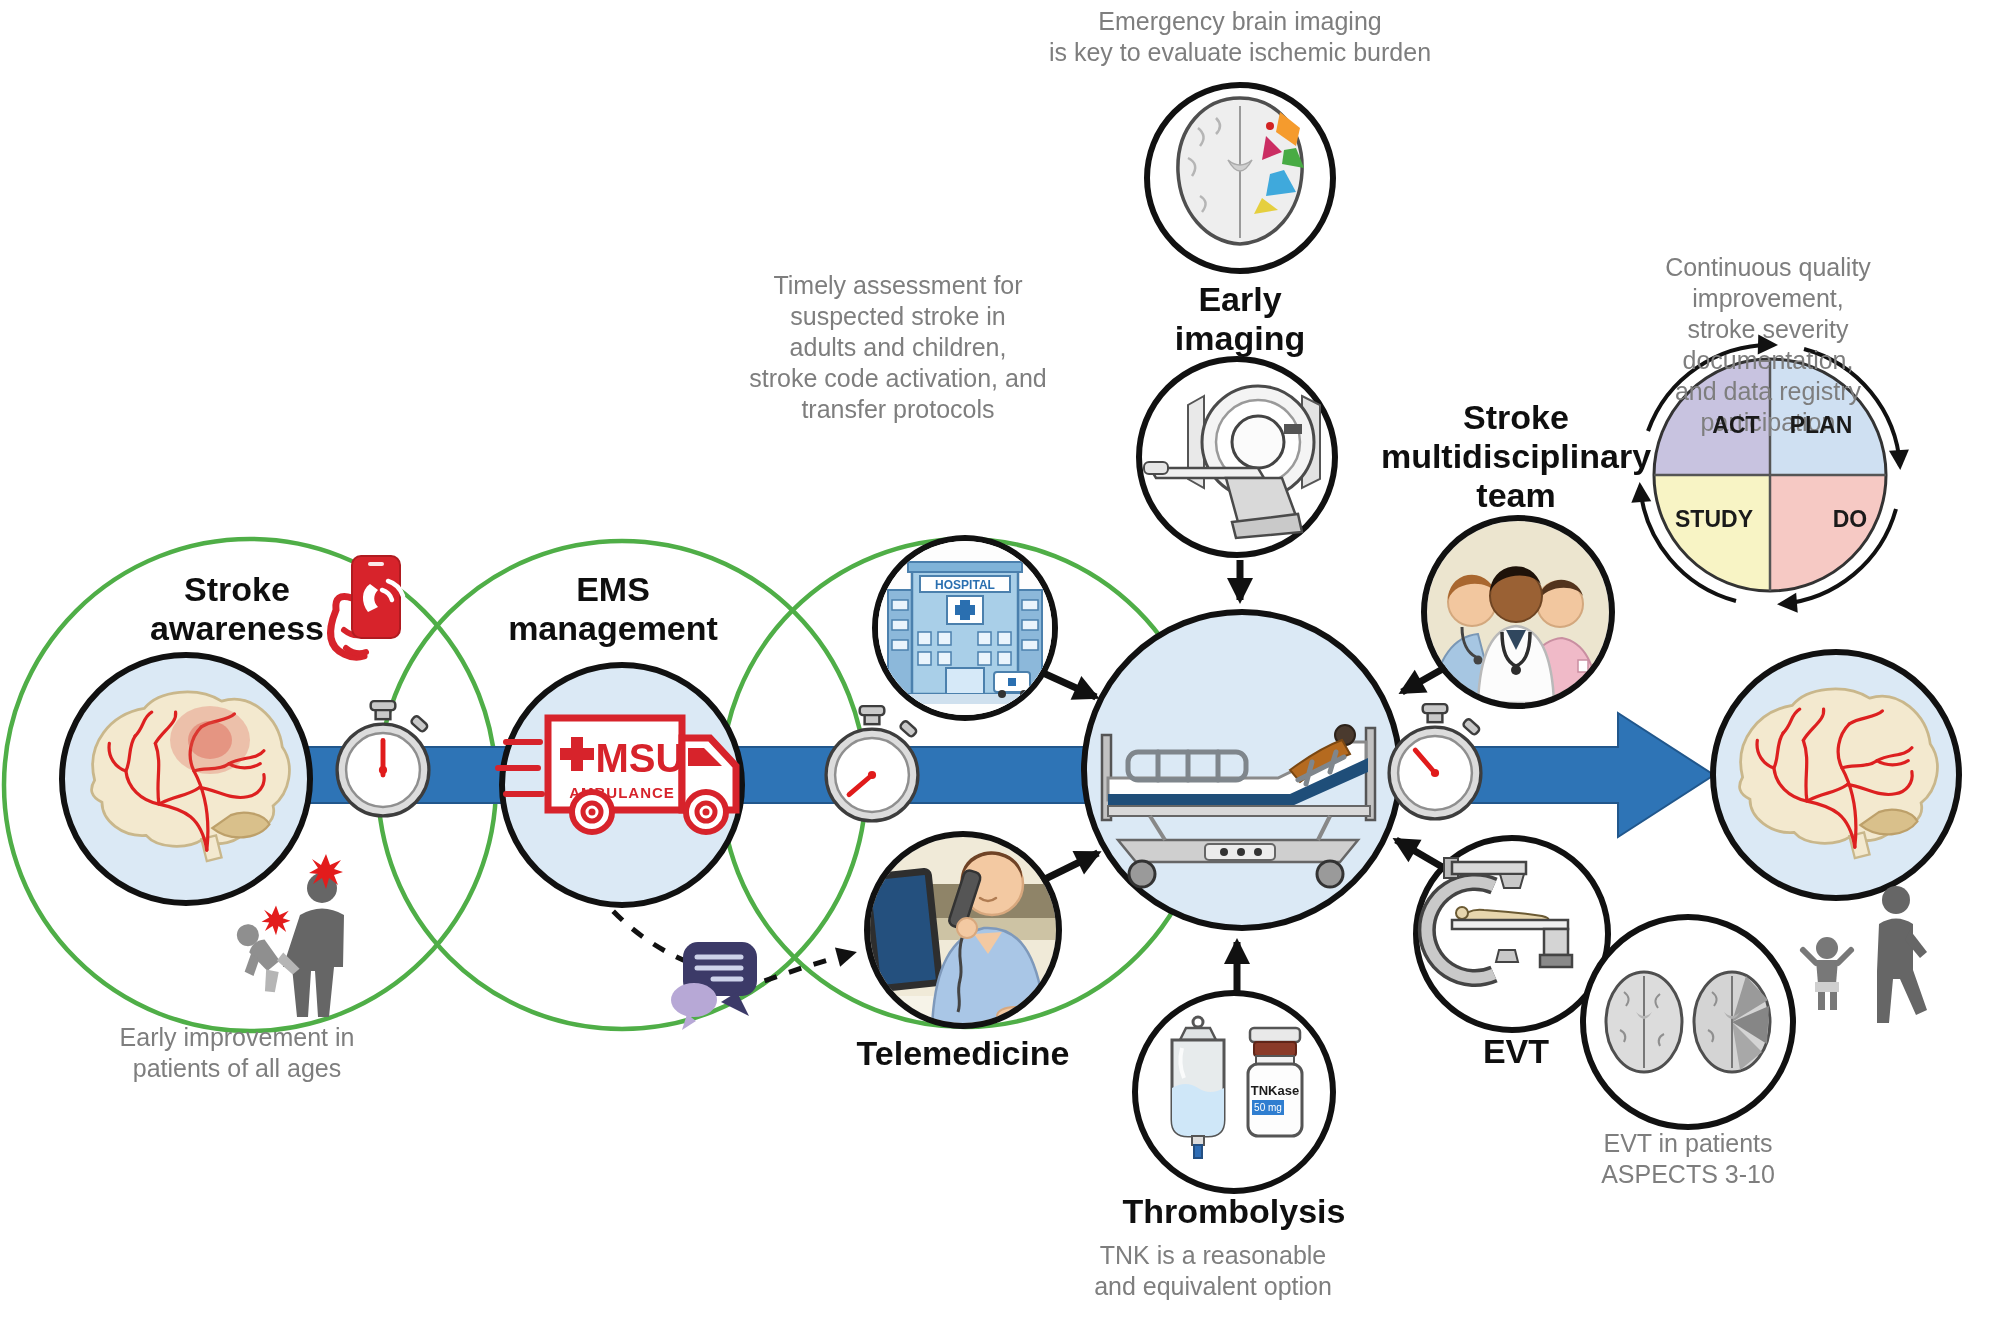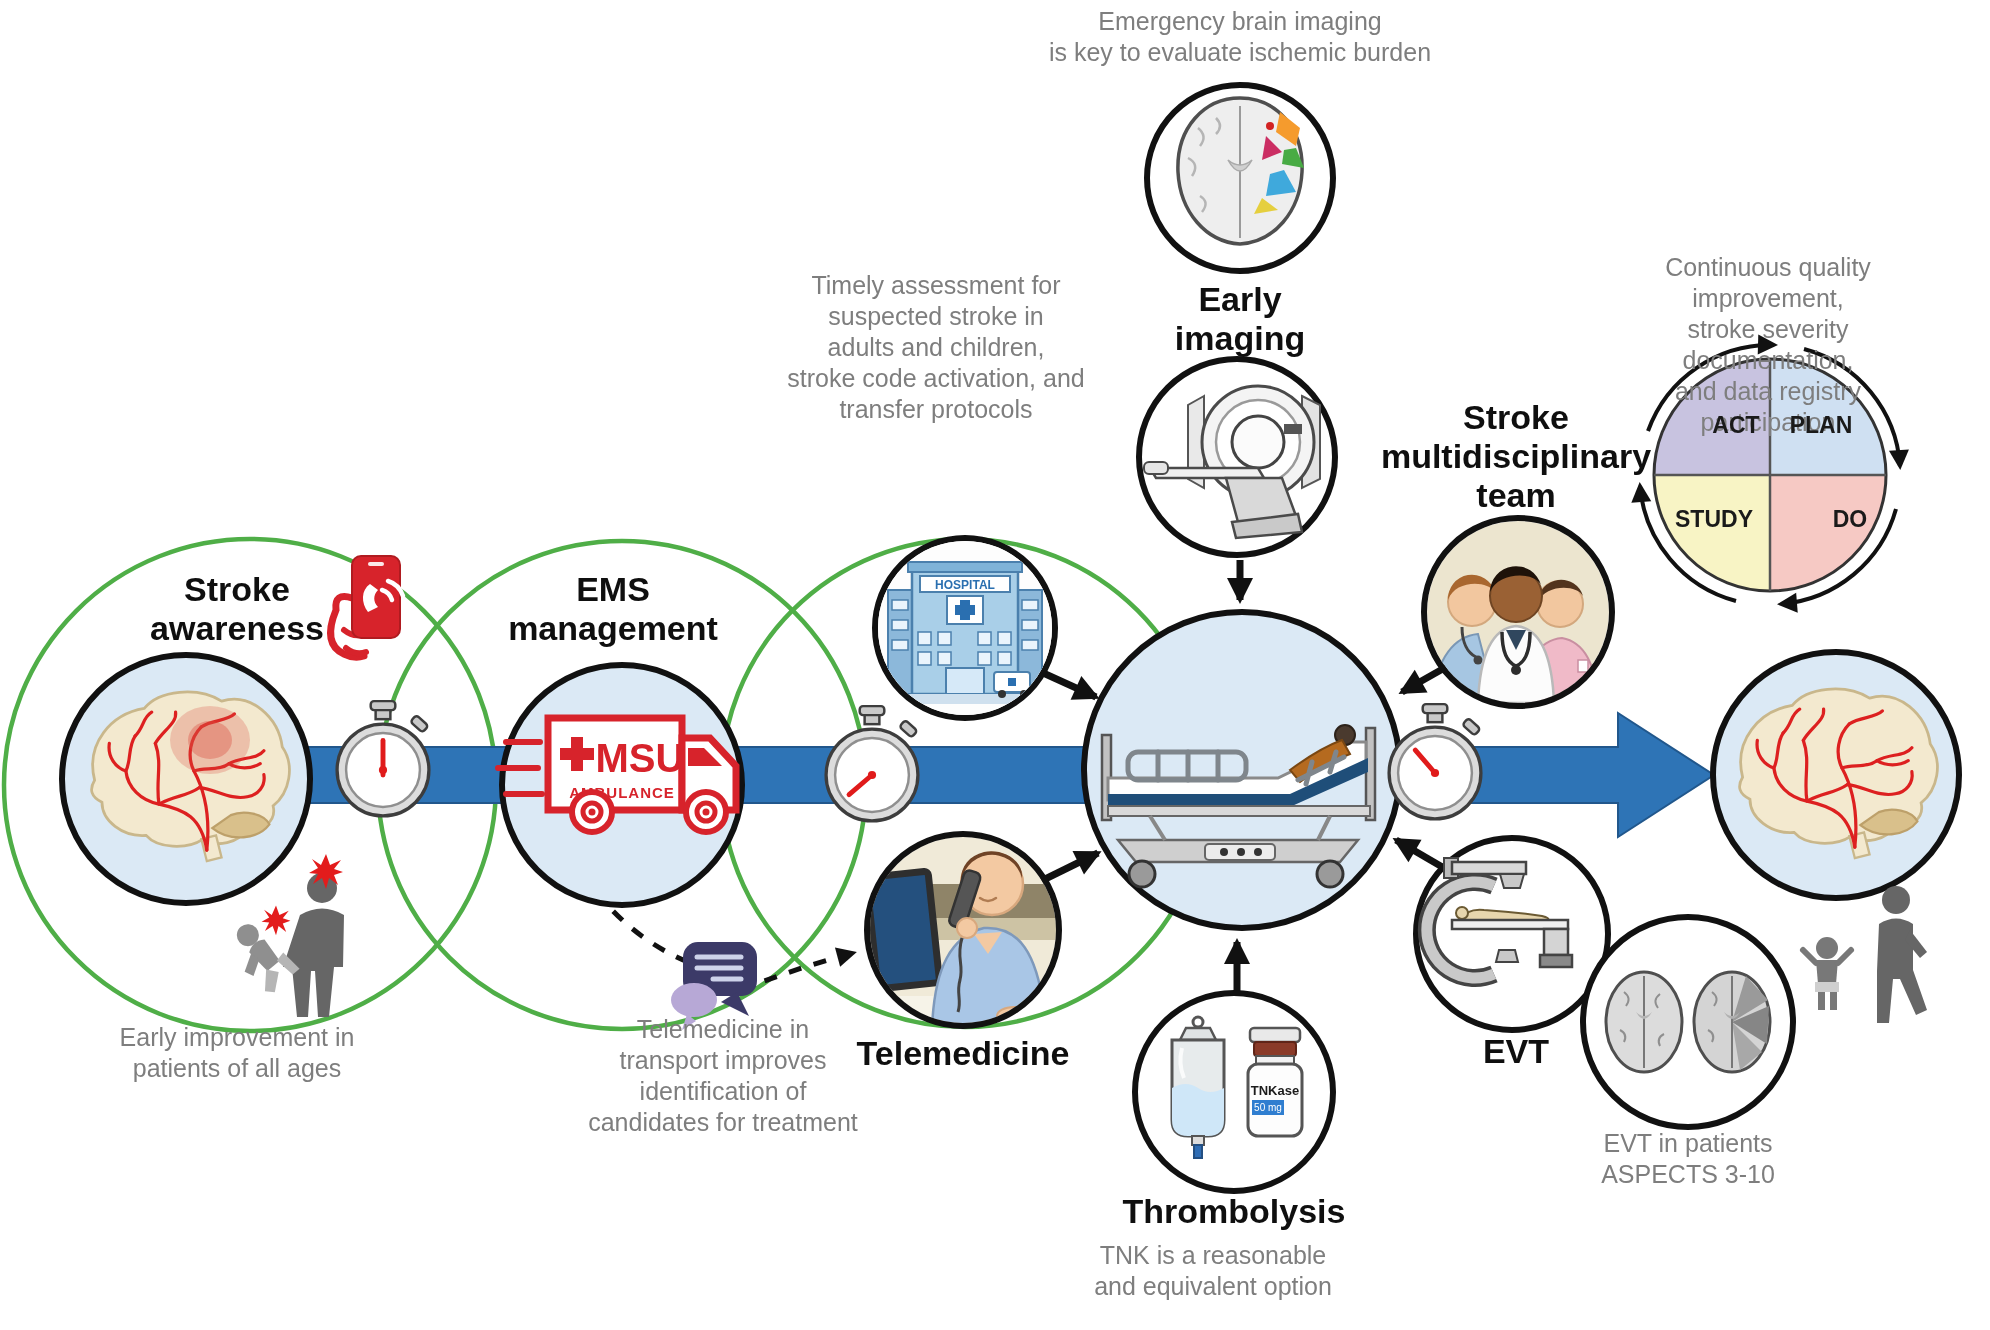--- a/index.html
+++ b/index.html
@@ -429,35 +429,31 @@
 <div class="lbl gray" style="left:1240px;top:6px;">Emergency brain imaging
 is key to evaluate ischemic burden</div>
 <div class="lbl bold" style="left:1240px;top:280px;">Early
 imaging</div>
 <div class="lbl gray" style="left:1768px;top:252px;">Continuous quality improvement,
 stroke severity documentation,
 and data registry participation</div>
 <div class="lbl bold" style="left:1516px;top:398px;">Stroke
 multidisciplinary
 team</div>
-<div class="lbl gray" style="left:898px;top:270px;margin-left:38px;">Timely assessment for
+<div class="lbl gray" style="left:898px;top:270px;">Timely assessment for
 suspected stroke in
 adults and children,
 stroke code activation, and
 transfer protocols</div>
 <div class="lbl bold" style="left:237px;top:570px;">Stroke
 awareness</div>
 <div class="lbl bold" style="left:613px;top:570px;">EMS
 management</div>
 <div class="lbl gray" style="left:237px;top:1022px;">Early improvement in
 patients of all ages</div>
-<div class="lbl gray" style="left:723px;top:1014px;">Telemedicine in
-transport improves
-identification of
-candidates for treatment</div>
 <div class="lbl bold" style="left:963px;top:1034px;">Telemedicine</div>
 <div class="lbl bold" style="left:1234px;top:1192px;">Thrombolysis</div>
 <div class="lbl gray" style="left:1213px;top:1240px;">TNK is a reasonable
 and equivalent option</div>
 <div class="lbl bold" style="left:1516px;top:1032px;">EVT</div>
 <div class="lbl gray" style="left:1688px;top:1128px;">EVT in patients
 ASPECTS 3-10</div>
 <div class="lbl pdsa" style="left:1736px;top:414px;">ACT</div>
 <div class="lbl pdsa" style="left:1821px;top:414px;">PLAN</div>
 <div class="lbl pdsa" style="left:1714px;top:508px;">STUDY</div>

